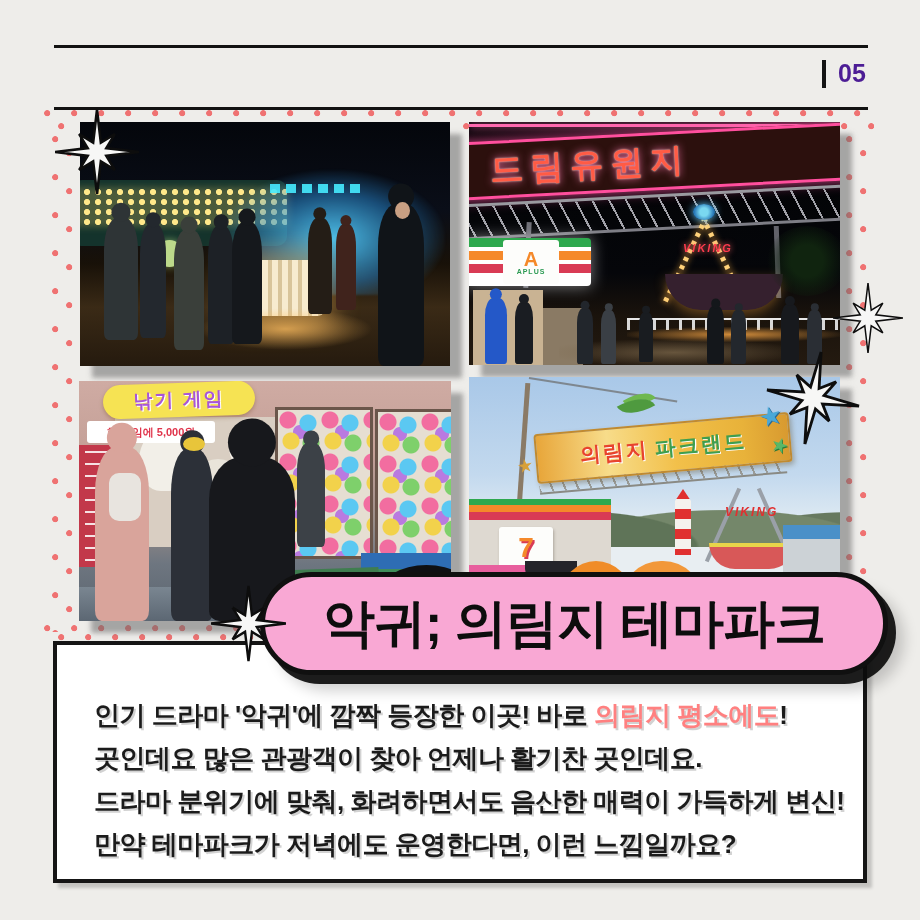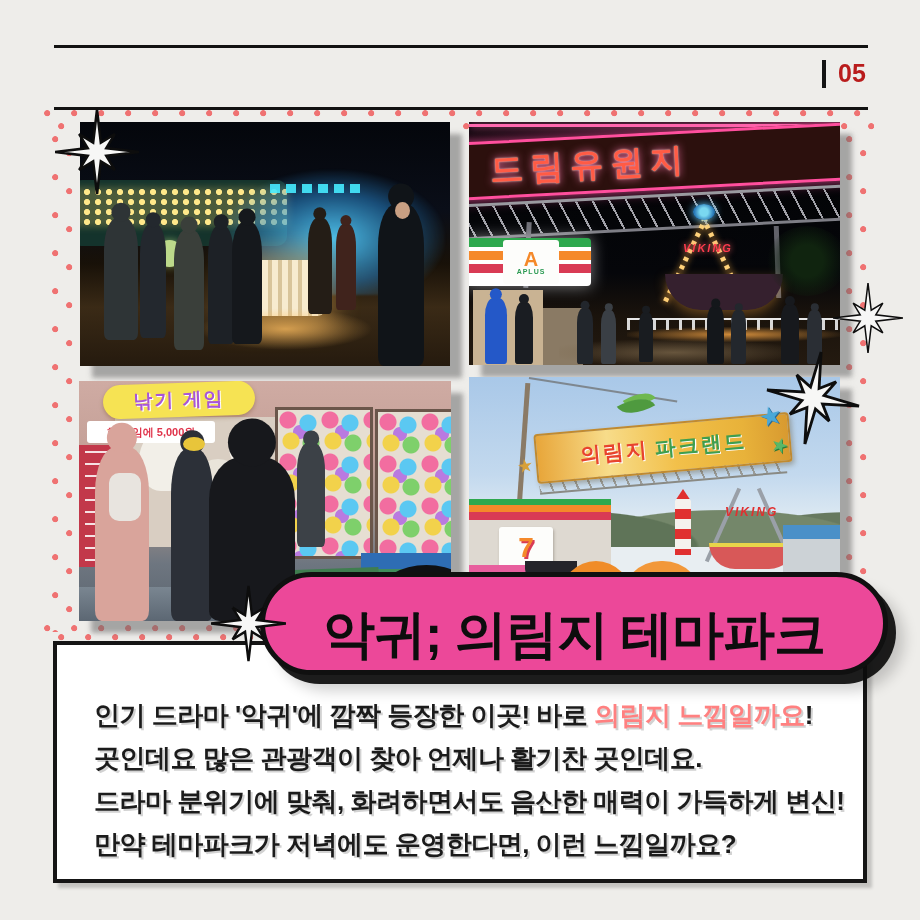--- a/index.html
+++ b/index.html
@@ -6,21 +6,21 @@
   body{width:920px;height:920px;overflow:hidden;background:#e4e3e1;
        font-family:"Liberation Sans","DejaVu Sans",sans-serif;}
   #canvas{position:relative;width:920px;height:920px;background:#eeedea;overflow:hidden;}
 
   
   .rule{position:absolute;left:54px;width:814px;height:3px;background:#121212;}
   .hdr-title{position:absolute;left:61px;top:61px;font-size:25px;font-weight:800;
              color:#141414;letter-spacing:-0.5px;white-space:nowrap;}
   .hdr-page{position:absolute;left:822px;top:59px;display:flex;align-items:center;gap:12px;}
   .hdr-bar{width:4px;height:28px;background:#141414;}
-  .hdr-num{font-size:25px;font-weight:800;color:#b91c1c;}
+  .hdr-num{font-size:25px;font-weight:800;color:#4c1d95;}
 
   
   .dot-row{position:absolute;height:7px;z-index:0;
     background:radial-gradient(circle at 3.2px 3.2px,#ef7272 2.7px,rgba(0,0,0,0) 3.4px) left top/27px 7px repeat-x;}
   .dot-col{position:absolute;width:7px;z-index:0;
     background:radial-gradient(circle at 3.2px 3.2px,#ef7272 2.7px,rgba(0,0,0,0) 3.4px) left top/7px 38px repeat-y;}
 
   
   .photo{position:absolute;overflow:hidden;z-index:1;
          box-shadow:12px 12px 5px rgba(105,105,105,.55);background:#0a0c10;}
@@ -179,22 +179,22 @@
   .p4-circle{left:328px;top:196px;width:30px;height:30px;border-radius:50%;background:#8b6bb5;}
   .p4-mascot{left:348px;top:200px;width:24px;height:44px;border-radius:12px;background:#e8e6e2;}
   .p4-ground{left:0;top:236px;width:100%;height:8px;background:#101010;}
 
   
   .star{position:absolute;z-index:5;}
   .star polygon{fill:#f7f7f6;stroke:#0d0d0d;}
 
   
   .pill{position:absolute;left:260px;top:572px;width:628px;height:103px;box-sizing:border-box;
-    background:#ec4899;border:5px solid #101010;border-radius:52px;z-index:6;
-    display:flex;align-items:flex-end;justify-content:center;
+    background:#f9a8d4;border:5px solid #101010;border-radius:52px;z-index:6;
+    display:flex;align-items:center;justify-content:center;
     box-shadow:8px 9px 0 rgba(12,12,12,.92),16px 16px 14px rgba(0,0,0,.18);}
   .pill span{font-size:52px;font-weight:900;color:#0d0d0d;letter-spacing:-1px;white-space:nowrap;}
 
   
   .textbox{position:absolute;left:53px;top:641px;width:814px;height:242px;box-sizing:border-box;
     background:#ffffff;border:4px solid #151515;z-index:2;
     box-shadow:5px 5px 3px rgba(0,0,0,.18);
     padding:49px 26px 0 37px;}
   .textbox p{margin:0;font-size:26px;line-height:43px;font-weight:600;color:#1b1b1b;
     letter-spacing:-0.5px;white-space:nowrap;text-shadow:2px 2px 0 rgba(125,125,125,.35);}
@@ -352,19 +352,19 @@
 
   <div class="pill">
     <span>악귀; 의림지 테마파크</span>
   </div>
 
   <svg class="star" style="left:211px;top:584px;z-index:7;" width="75" height="79" viewBox="0 0 100 100">
     <polygon vector-effect="non-scaling-stroke" stroke-width="2.4" points="50,0 54.6,38.9 71.2,28.8 61.1,45.4 100,50 61.1,54.6 71.2,71.2 54.6,61.1 50,100 45.4,61.1 28.8,71.2 38.9,54.6 0,50 38.9,45.4 28.8,28.8 45.4,38.9"></polygon>
   </svg>
 
   <div class="textbox">
-    <p><span>인기 드라마 '악귀'에 깜짝 등장한 이곳! 바로 </span><span class="hl">의림지 느낌일까요</span><span>!</span></p>
+    <p><span>인기 드라마 '악귀'에 깜짝 등장한 이곳! 바로 </span><span class="hl">의림지 평소에도</span><span>!</span></p>
     <p>곳인데요 많은 관광객이 찾아 언제나 활기찬 곳인데요.</p>
     <p>드라마 분위기에 맞춰, 화려하면서도 음산한 매력이 가득하게 변신!</p>
     <p>만약 테마파크가 저녁에도 운영한다면, 이런 느낌일까요?</p>
   </div>
 
 </div>
 
 </body></html>

